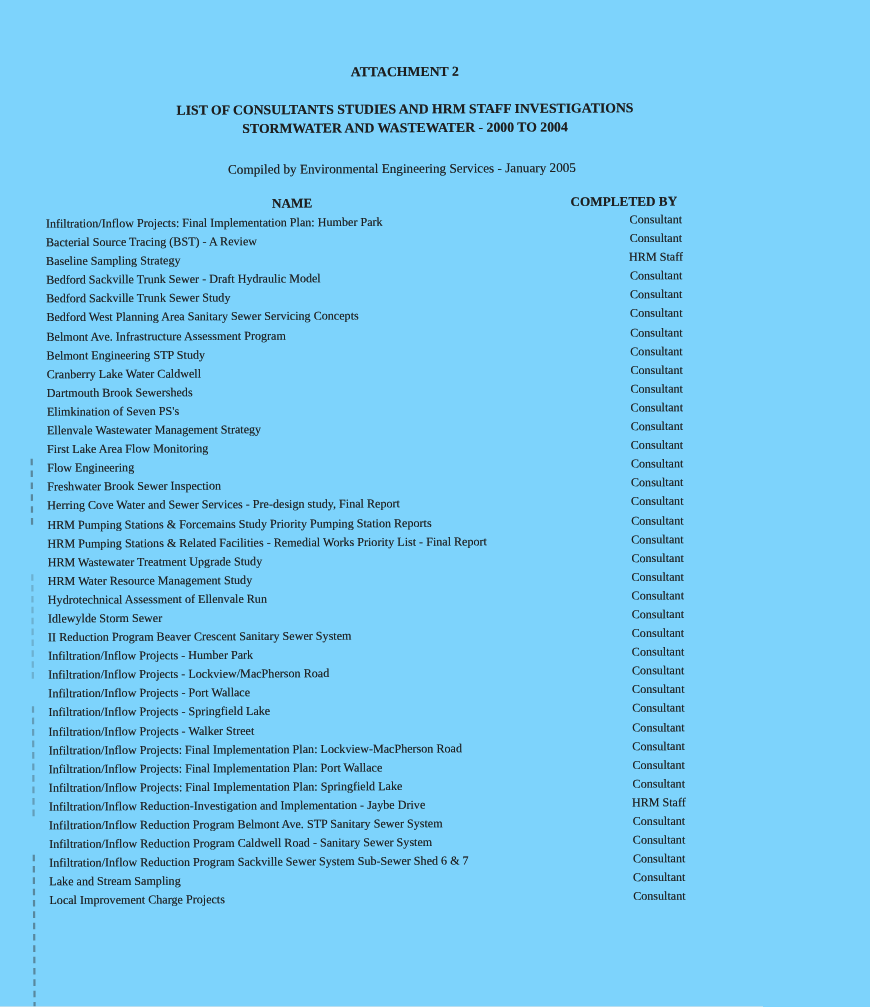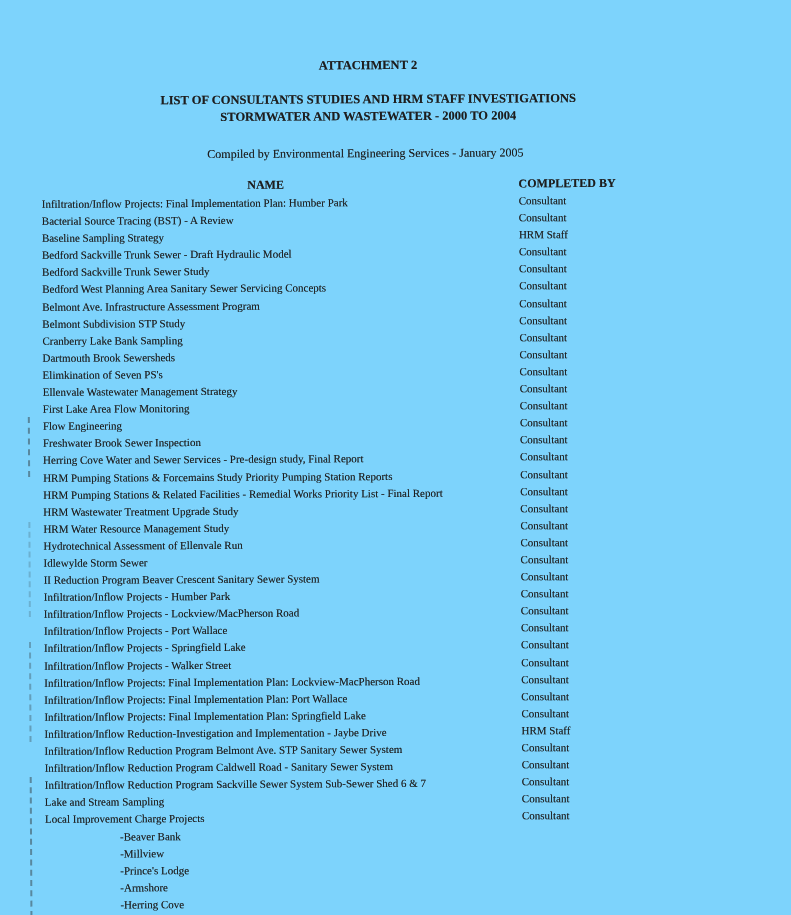--- a/index.html
+++ b/index.html
@@ -35,21 +35,21 @@
   .col-header.name{left:43px;width:448px;}
   .col-header.completed{left:491px;width:155px;}
   #rows{position:absolute;top:194px;left:0;right:0;}
   .row{position:relative;height:17.1px;line-height:17.1px;}
   .cell-name{
     position:absolute;left:43px;top:0;
     font-size:11px;white-space:nowrap;line-height:17.1px;
   }
   .cell-completed{
     position:absolute;left:520px;top:-1px;width:155px;
-    font-size:11px;white-space:nowrap;line-height:17.1px;
+    text-align:center;font-size:11px;white-space:nowrap;line-height:17.1px;
   }
   #subitems{position:absolute;top:827px;left:118px;}
   .sub-item{height:17.1px;line-height:17.1px;font-size:11px;white-space:nowrap;}
   
   .edge-artifact{position:absolute;width:0;border-left:2px dashed rgba(45,45,45,0.45);}
   .edge-artifact.a1{left:28px;top:415px;height:60px;}
   .edge-artifact.a2{left:28px;top:520px;height:95px;opacity:0.45;}
   .edge-artifact.a3{left:28px;top:640px;height:100px;opacity:0.7;}
   .edge-artifact.a4{left:28px;top:775px;height:140px;}
 </style>
@@ -94,25 +94,25 @@
         </div>
         <div class="row">
           <span class="cell-name">Bedford West Planning Area Sanitary Sewer Servicing Concepts</span>
           <span class="cell-completed">Consultant</span>
         </div>
         <div class="row">
           <span class="cell-name">Belmont Ave. Infrastructure Assessment Program</span>
           <span class="cell-completed">Consultant</span>
         </div>
         <div class="row">
-          <span class="cell-name">Belmont Subdivision STP Study</span>
-          <span class="cell-completed">Consultant</span>
-        </div>
-        <div class="row">
-          <span class="cell-name">Cranberry Lake Bank Sampling</span>
+          <span class="cell-name">Belmont Engineering STP Study</span>
+          <span class="cell-completed">Consultant</span>
+        </div>
+        <div class="row">
+          <span class="cell-name">Cranberry Lake Water Caldwell</span>
           <span class="cell-completed">Consultant</span>
         </div>
         <div class="row">
           <span class="cell-name">Dartmouth Brook Sewersheds</span>
           <span class="cell-completed">Consultant</span>
         </div>
         <div class="row">
           <span class="cell-name">Elimkination of Seven PS's</span>
           <span class="cell-completed">Consultant</span>
         </div>
@@ -215,26 +215,19 @@
         <div class="row">
           <span class="cell-name">Lake and Stream Sampling</span>
           <span class="cell-completed">Consultant</span>
         </div>
         <div class="row">
           <span class="cell-name">Local Improvement Charge Projects</span>
           <span class="cell-completed">Consultant</span>
         </div>
       </div>
 
-    <div id="subitems">
-        <div class="sub-item">-Beaver Bank</div>
-        <div class="sub-item">-Millview</div>
-        <div class="sub-item">-Prince's Lodge</div>
-        <div class="sub-item">-Armshore</div>
-        <div class="sub-item">-Herring Cove</div>
-      </div>
 
     <div class="edge-artifact a1"></div>
     <div class="edge-artifact a2"></div>
     <div class="edge-artifact a3"></div>
     <div class="edge-artifact a4"></div>
   </div>
 </div>
 
 </body></html>

